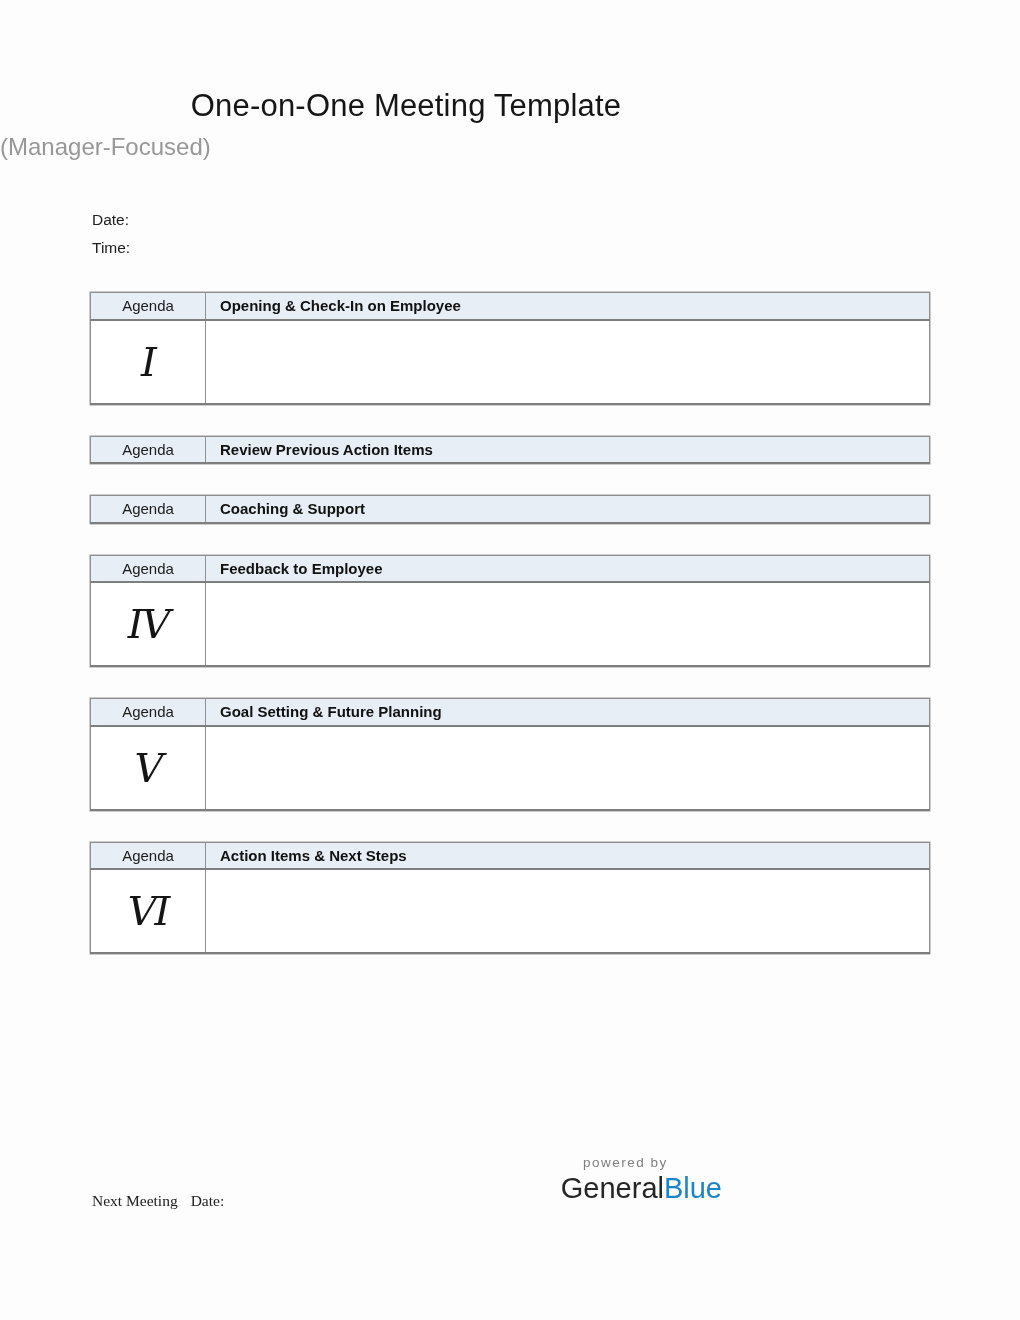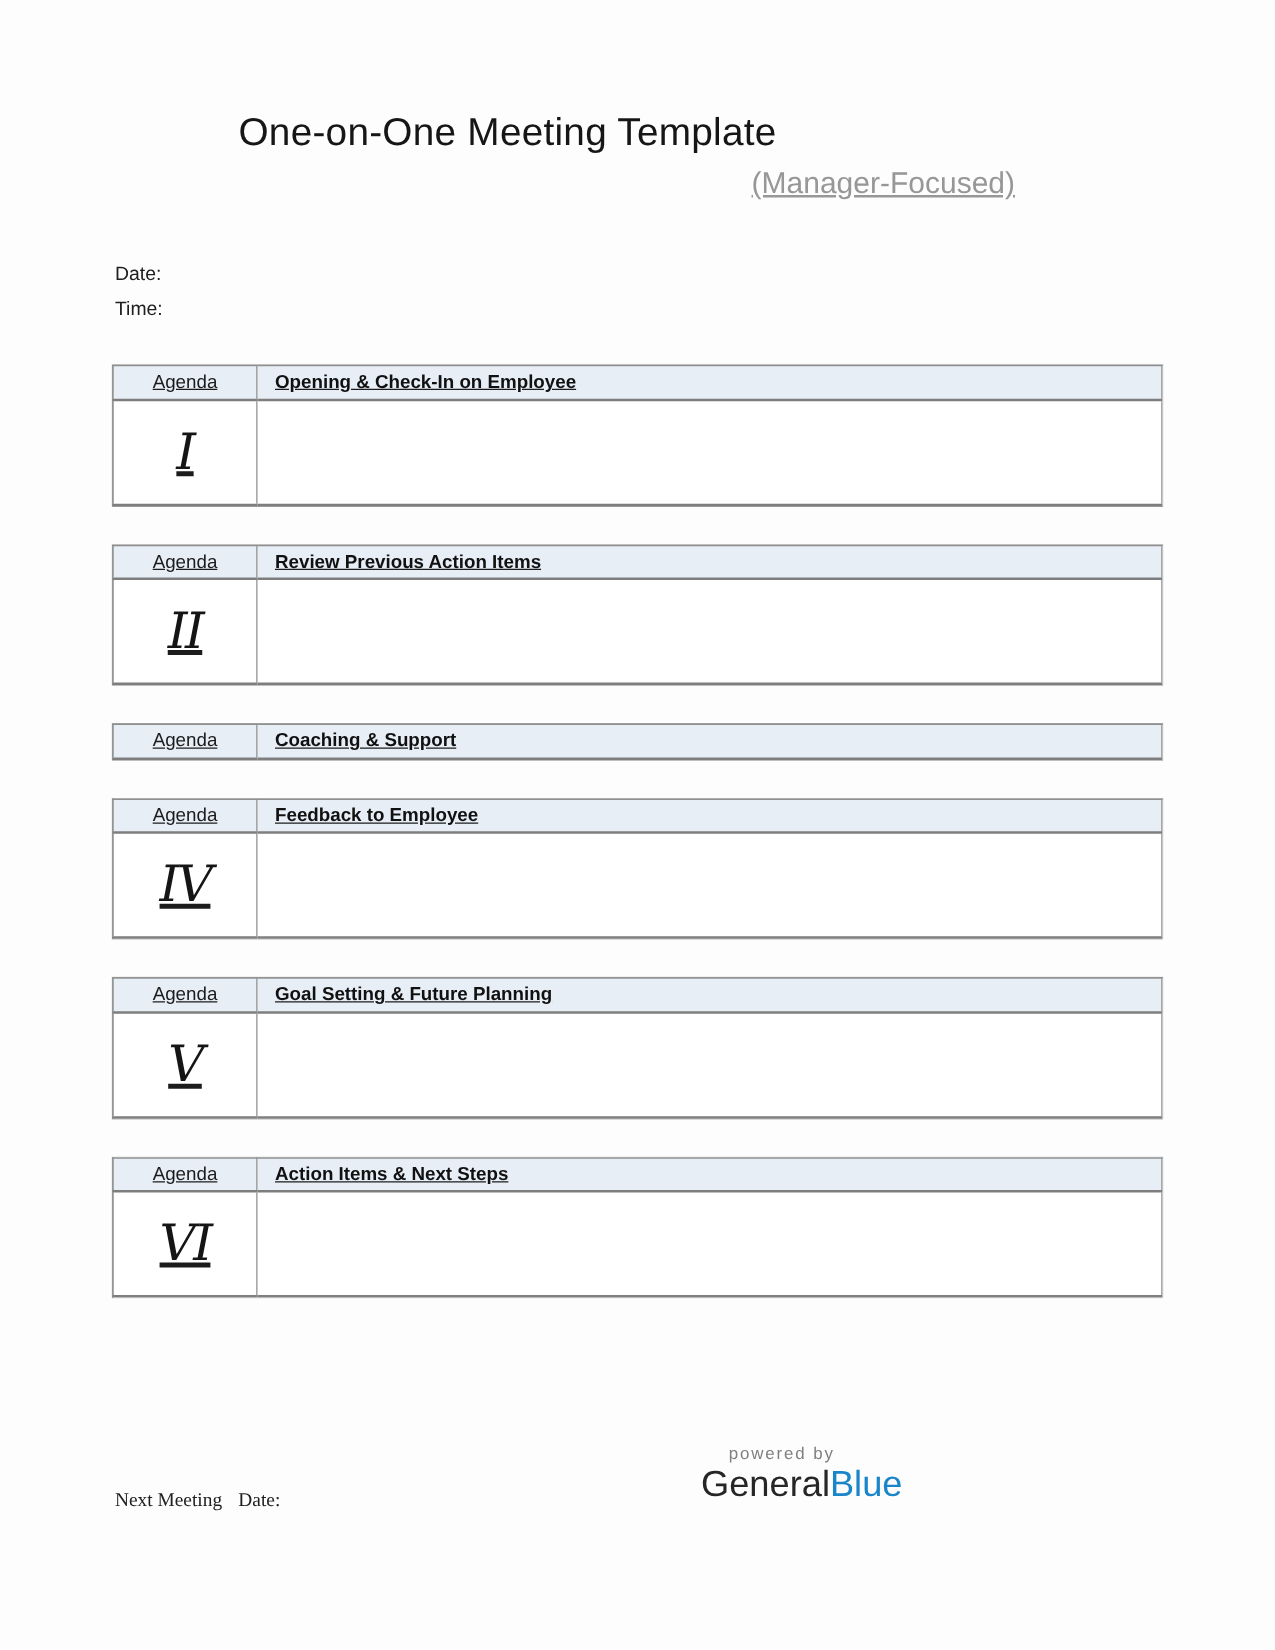--- a/index.html
+++ b/index.html
@@ -16,41 +16,39 @@
   .doc-title {
     padding-top: 88px;
     text-align: center;
     font-size: 31px;
     font-weight: 500;
     letter-spacing: 0.2px;
     color: #161616;
   }
   .doc-subtitle {
     margin-top: 9px;
-    text-align: right;
+    text-align: left;
     font-size: 24px;
     font-weight: 400;
     color: #979797;
-    text-decoration: underline;
   }
 
   .meta {
     margin: 45px 0 0 92px;
     font-size: 15.5px;
     line-height: 28px;
     color: #202020;
   }
 
   .tables { margin-top: 30px; }
   table.agenda-table {
     width: 840px;
     margin: 12px 0 31px 90px;
     border-collapse: collapse;
     table-layout: fixed;
-    text-decoration: underline;
   }
   table.agenda-table td {
     border: 1px solid #8f8f8f;
   }
   table.agenda-table { border: 1px solid #8f8f8f; box-shadow: 0 0 0 0.5px #9a9a9a; }
   tr.head td {
     background: #e8eef6;
     height: 27px;
     font-size: 15px;
     border-bottom: 2px solid #7e7e7e;
@@ -135,24 +133,20 @@
       </tr>
     </tbody>
       </table>
 
     <table class="agenda-table">
       <tbody>
           <tr class="head">
         <td class="agenda-cell col-agenda">Agenda</td>
         <td class="title-cell">Review Previous Action Items</td>
       </tr>
-      <tr class="body">
-        <td class="numeral-cell col-agenda">II</td>
-        <td class="notes-cell"></td>
-      </tr>
     </tbody>
       </table>
 
     <table class="agenda-table">
       <tbody>
           <tr class="head">
         <td class="agenda-cell col-agenda">Agenda</td>
         <td class="title-cell">Coaching &amp; Support</td>
       </tr>
     </tbody>

